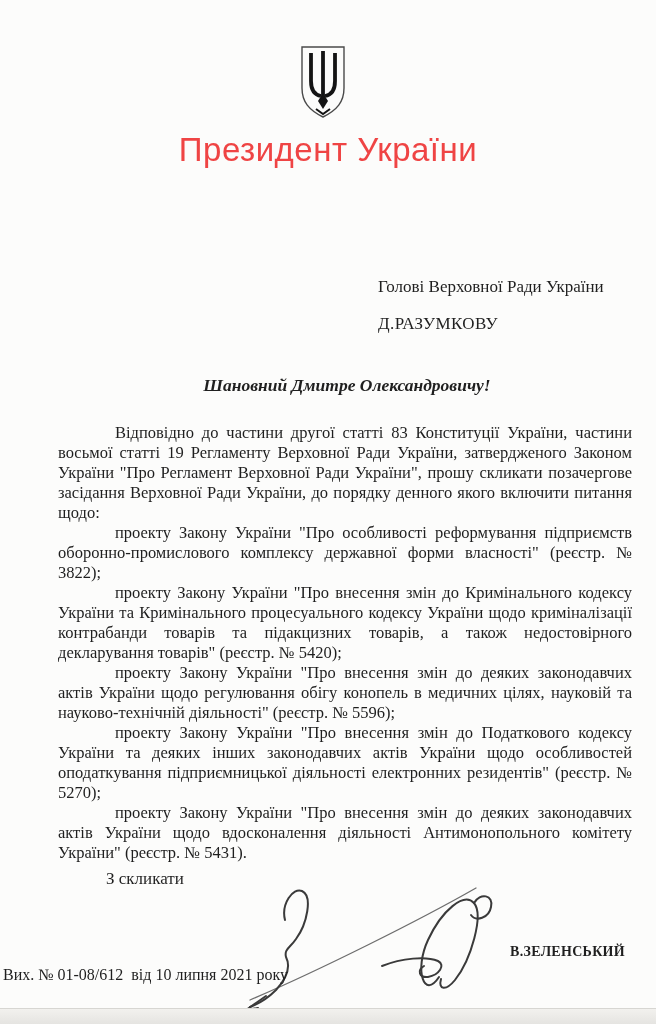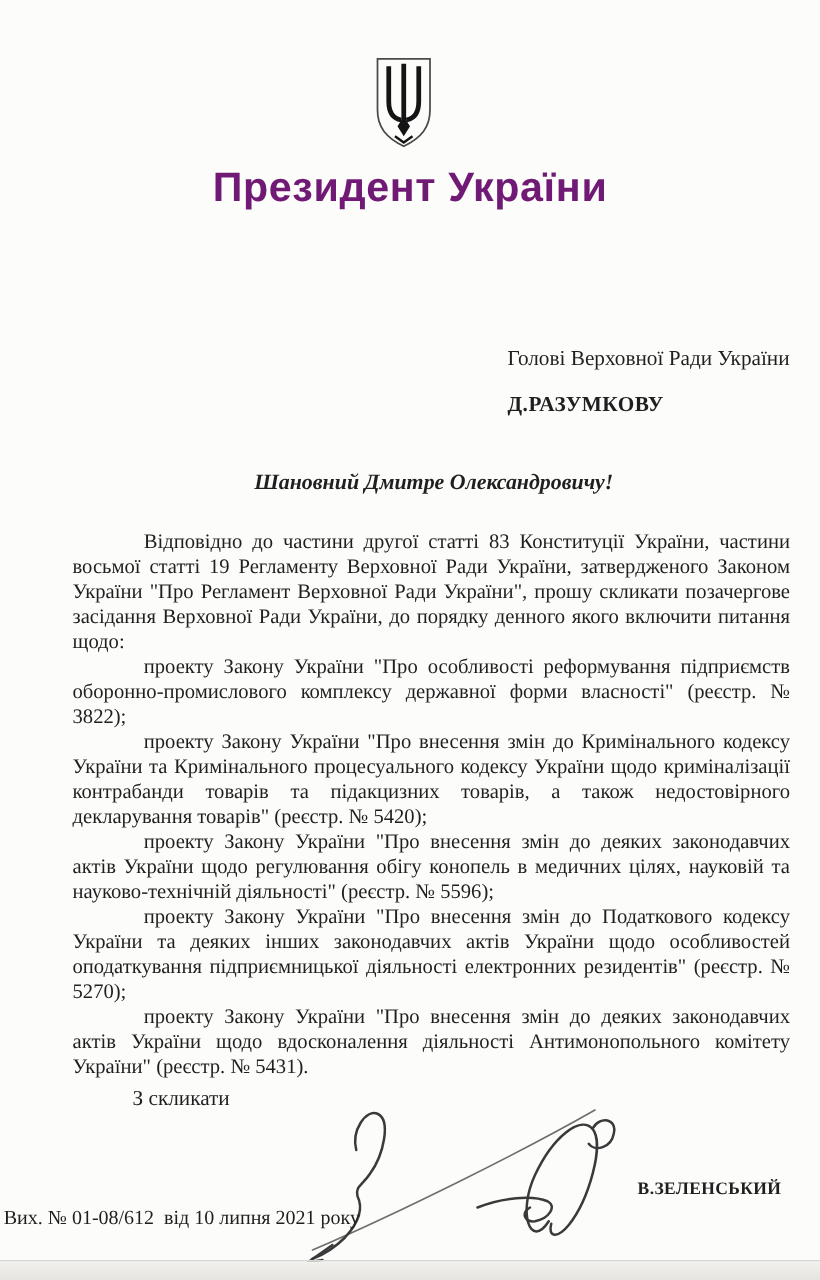--- a/index.html
+++ b/index.html
@@ -9,25 +9,25 @@
     background:#fcfcfb;
     font-family:"Liberation Serif", serif;
     color:#1f1f1f;
     overflow:hidden;
   }
   .emblem{position:absolute;left:297px;top:44px;width:52px;height:76px;}
   .letter-title{
     position:absolute;left:0;top:131px;width:656px;
     text-align:center;
     font-family:"Liberation Sans", sans-serif;
-    font-size:33px;font-weight:700;letter-spacing:.5px;
-    color:#701a75;
+    font-size:33px;font-weight:400;letter-spacing:.5px;
+    color:#ef4444;
   }
-  .recipient{position:absolute;left:378px;top:276px;font-size:17px;line-height:21px;margin-left:28px;}
-  .recipient-name{margin-top:16px;font-weight:bold;letter-spacing:.4px;}
+  .recipient{position:absolute;left:378px;top:276px;font-size:17px;line-height:21px;}
+  .recipient-name{margin-top:16px;font-weight:normal;letter-spacing:.4px;}
   .salutation{
     position:absolute;left:54px;top:375px;width:586px;
     text-align:center;font-weight:bold;font-style:italic;font-size:17.5px;font-family:Liberation Serif, serif;
   }
   .letter-body{
     position:absolute;left:58px;top:411px;width:574px;
     font-size:16.5px;line-height:20px;text-align:justify;margin-top:12px;
   }
   .letter-body p{margin:0;text-indent:57px;}
   .valediction{position:absolute;left:106px;top:869px;font-size:17px;}

